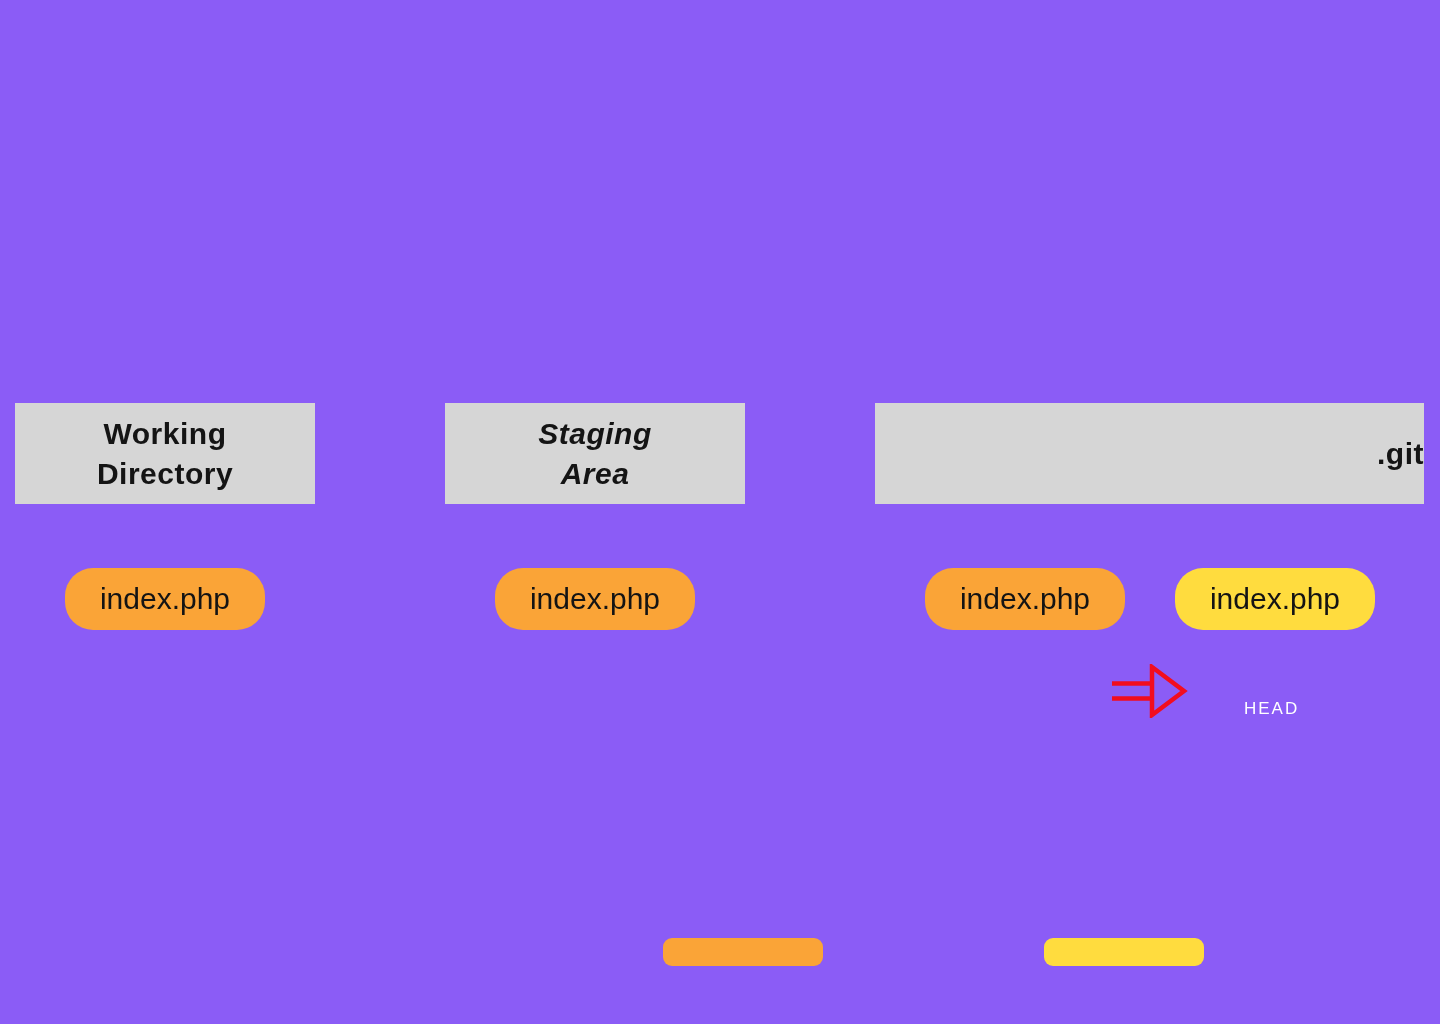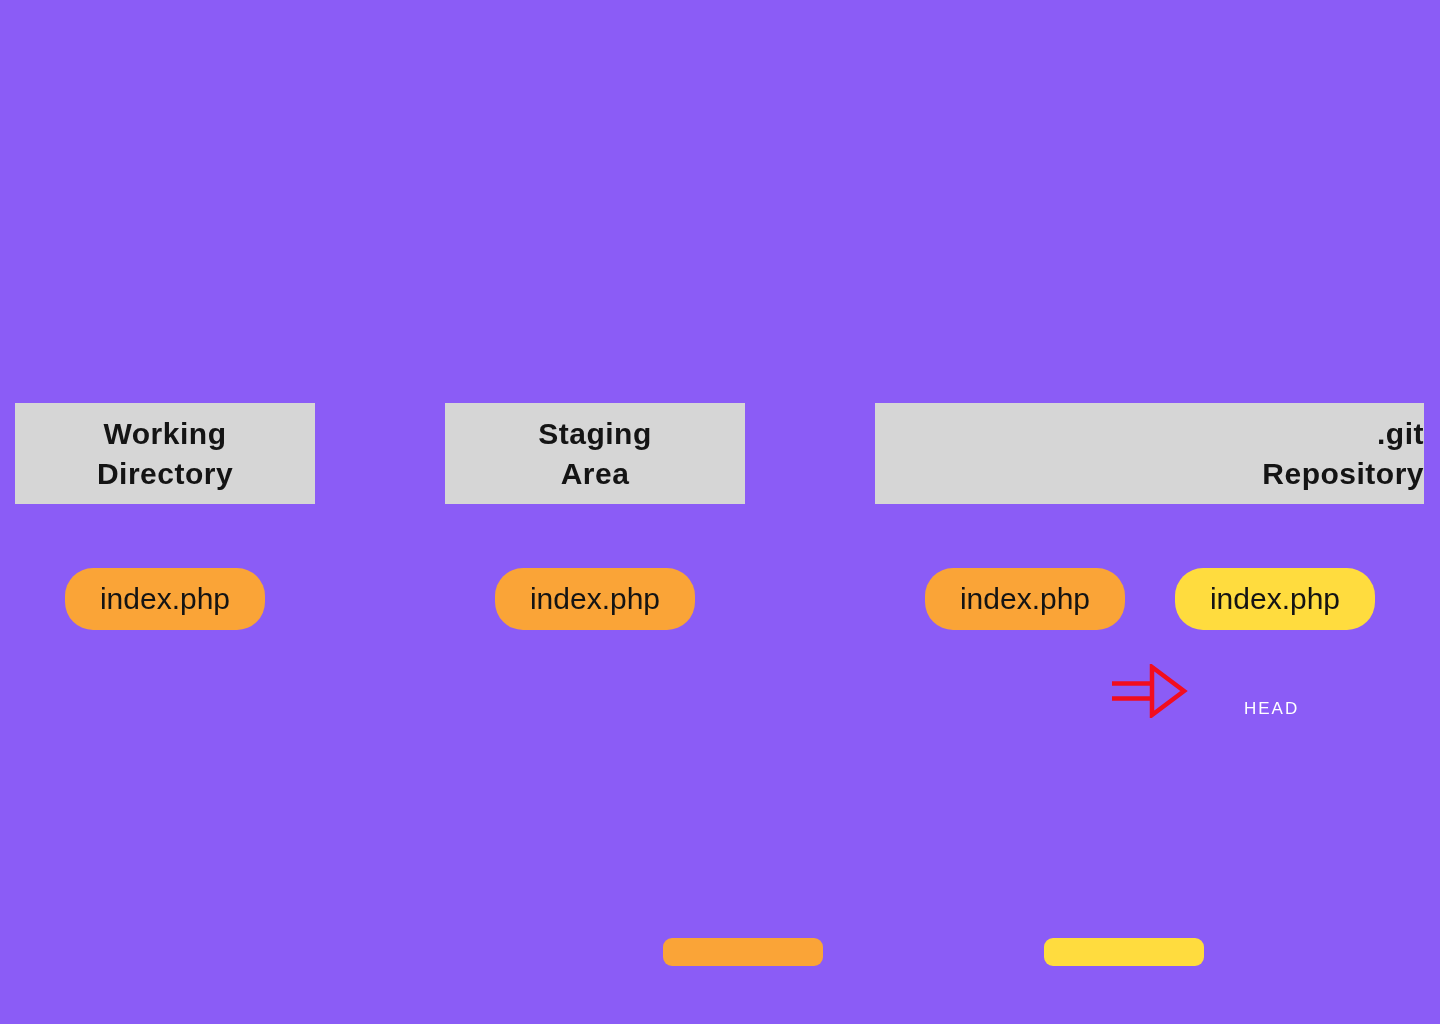--- a/index.html
+++ b/index.html
@@ -28,21 +28,21 @@
     flex-direction:column;
     align-items:center;
     justify-content:center;
     font-size:30px;
     font-weight:600;
     line-height:40px;
     letter-spacing:0.5px;
     text-align:center;
   }
   .hdr.wd{left:15px;width:300px;}
-  .hdr.sa{left:445px;width:300px;}
+  .hdr.sa{left:445px;width:300px;font-style:italic;}
   .hdr.gr{left:875px;width:549px;align-items:flex-end;}
 
   
   .chip{
     position:absolute;
     top:568px;
     width:200px;
     height:62px;
     border-radius:28px;
     display:flex;
@@ -98,21 +98,20 @@
     <span>Directory</span>
   </div>
 
   <div class="hdr sa">
     <span>Staging</span>
     <span>Area</span>
   </div>
 
   <div class="hdr gr">
     <span>.git</span>
-    <span>Repository</span>
   </div>
 
   <div class="chip orange c1">
     <span>index.php</span>
   </div>
 
   <div class="chip orange c2">
     <span>index.php</span>
   </div>
 

